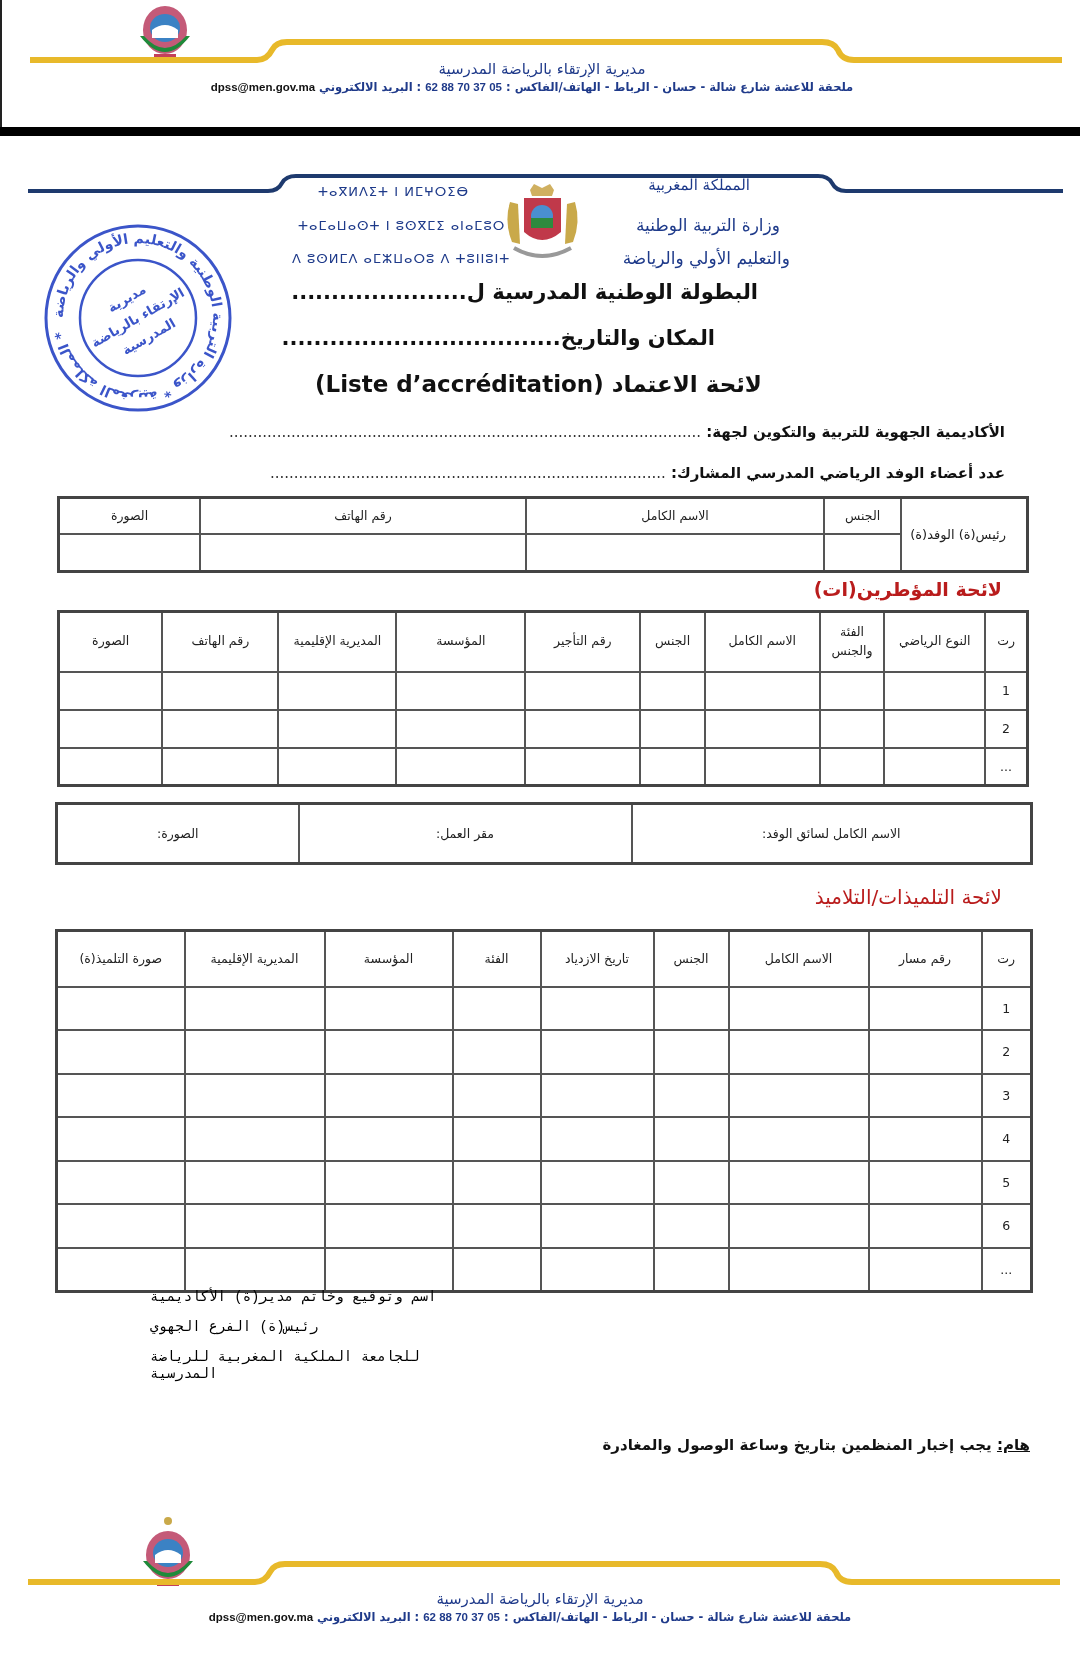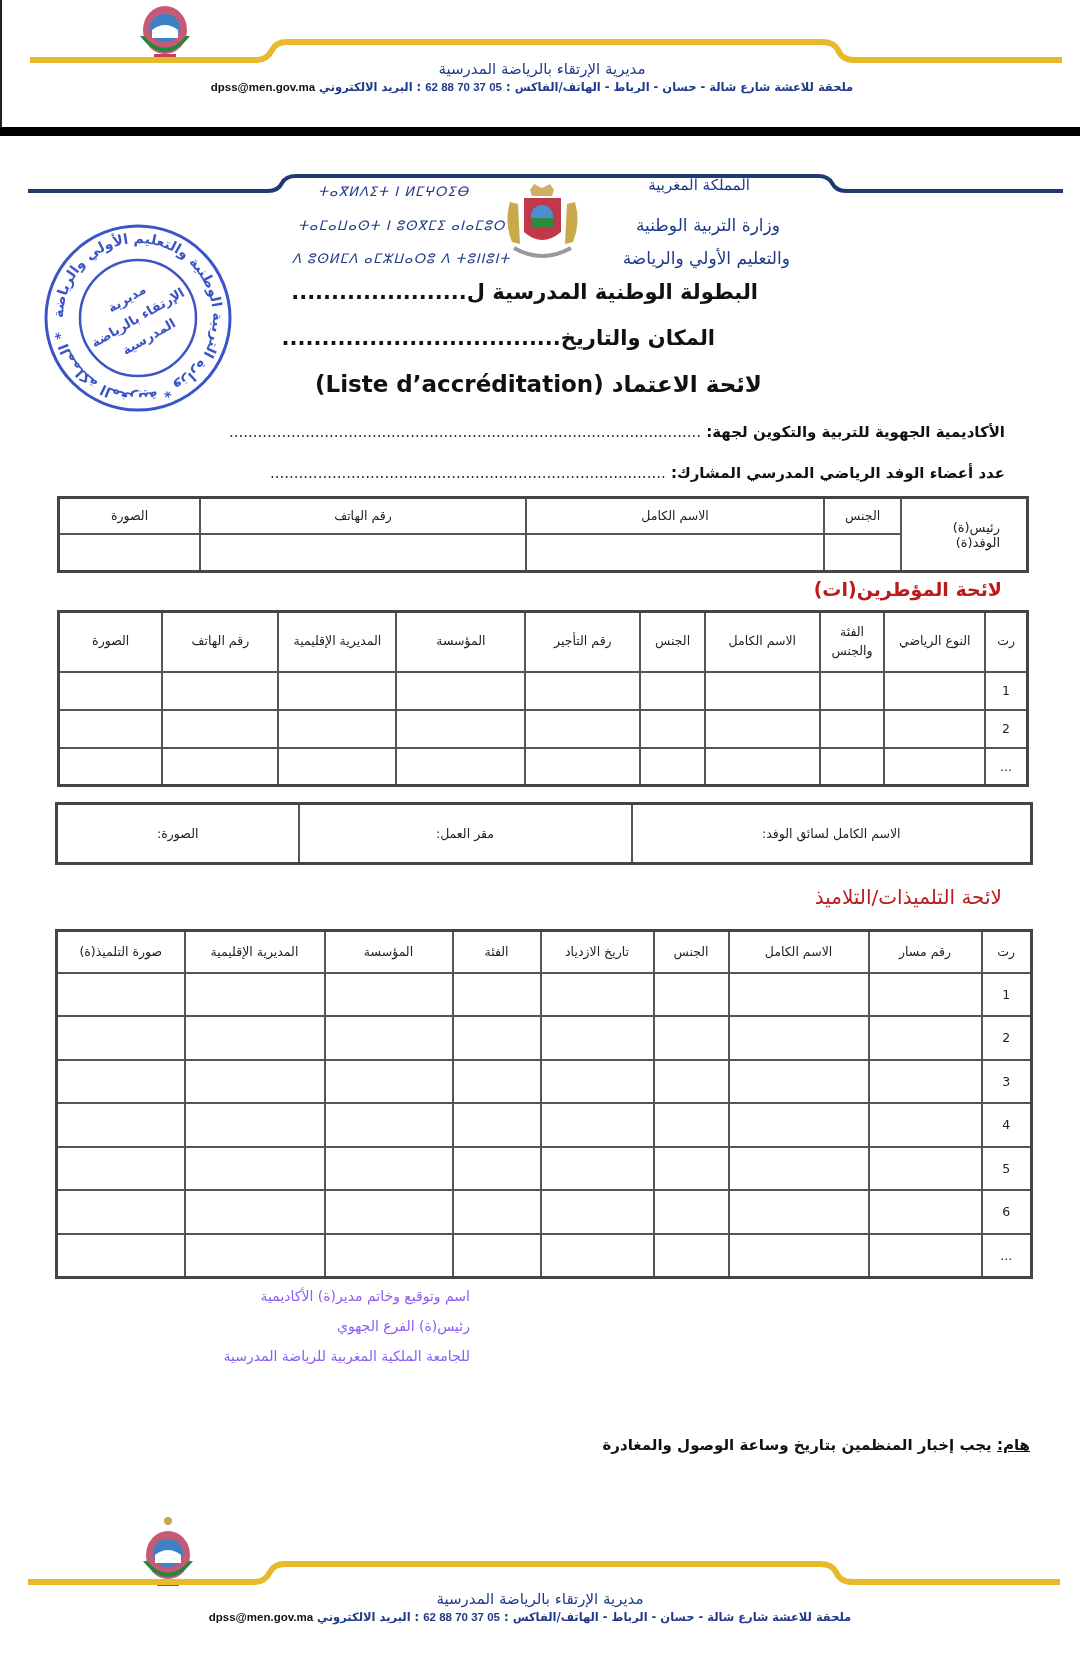--- a/index.html
+++ b/index.html
@@ -19,21 +19,21 @@
   .lh-line2 .email { color: #111; font-family: "Liberation Sans", sans-serif; font-weight: bold; }
   .lh-line2 .phone { font-family: "Liberation Sans", sans-serif; }
 
   
   .min-band { position: absolute; left: 28px; top: 173px; width: 1035px; height: 22px; }
   .min-band svg { width: 100%; height: 100%; display: block; }
   .min-ar { position: absolute; right: 300px; width: 230px; text-align: right; direction: rtl; color: #1e3a8a; font-family: "DejaVu Serif", serif; }
   .min-ar.l1 { top: 176px; font-size: 15px; right: 330px; }
   .min-ar.l2 { top: 215px; font-size: 17px; right: 300px; }
   .min-ar.l3 { top: 248px; font-size: 17px; right: 290px; }
-  .min-tf { position: absolute; color: #1e3a8a; font-family: "DejaVu Sans", sans-serif; font-size: 13px; letter-spacing: 1px; text-align: right; font-style: italic; }
+  .min-tf { position: absolute; color: #1e3a8a; font-family: "DejaVu Sans", sans-serif; font-size: 13px; letter-spacing: 1px; text-align: right; }
   .min-tf.l1 { top: 184px; left: 318px; }
   .min-tf.l2 { top: 218px; left: 298px; }
   .min-tf.l3 { top: 251px; left: 292px; }
   .emblem { position: absolute; left: 500px; top: 182px; width: 85px; height: 85px; }
 
   .stamp { position: absolute; left: 38px; top: 218px; width: 200px; height: 200px; }
 
   
   .title { position: absolute; direction: rtl; font-family: "DejaVu Sans", sans-serif; font-weight: bold; color: #111; }
   .t-champ { right: 322px; top: 280px; font-size: 21px; }
@@ -45,41 +45,41 @@
   .f-acad { right: 75px; top: 423px; }
   .f-count { right: 75px; top: 464px; }
 
   
   table.grid { position: absolute; border-collapse: collapse; direction: rtl; table-layout: fixed; }
   table.grid td, table.grid th { border: 2px solid #555; text-align: center; font-weight: normal; font-size: 12.5px; color: #222; padding: 0 4px; vertical-align: middle; }
   table.grid { border: 3px solid #444; }
   .head-row th { height: 36px; }
 
   .t-head { left: 57px; top: 496px; width: 972px; }
-  .t-head td.lbl { width: 125px; text-align: right; padding-right: 26px; font-size: 13px; }
+  .t-head td.lbl { width: 125px; text-align: right; padding-right: 20px; font-size: 13px; }
   .t-head th { height: 36px; }
   .t-head td.blank { height: 38px; }
 
   .sec-title { position: absolute; direction: rtl; font-size: 19px; font-weight: bold; color: #b91c1c; }
   .sec-coaches { right: 78px; top: 578px; }
   .sec-students { right: 78px; top: 885px; font-weight: normal; font-size: 20px; margin-left: 12px; }
 
   .t-coach { left: 57px; top: 610px; width: 972px; }
   .t-coach th { height: 60px; font-size: 12px; line-height: 1.5; }
   .t-coach td { height: 38px; }
 
   .t-driver { left: 55px; top: 802px; width: 975px; }
   .t-driver td { height: 60px; text-align: right; vertical-align: top; padding: 10px 10px 0 0; font-size: 13.5px; border-width: 1px; }
 
   .t-stud { left: 55px; top: 929px; width: 975px; }
-  .t-stud th { height: 42px; font-size: 11.5px; font-weight: bold; }
+  .t-stud th { height: 56px; font-size: 11.5px; font-weight: bold; }
   .t-stud td { height: 43.5px; }
   .num { font-family: "DejaVu Sans", sans-serif; font-size: 13px; color: #333; }
 
-  .sign { position: absolute; left: 150px; width: 320px; text-align: right; direction: rtl; font-size: 14px; color: #8b5cf6; }
+  .sign { position: absolute; left: 150px; width: 320px; text-align: left; direction: rtl; font-size: 14px; color: #000000; font-family: Liberation Mono, monospace; }
   .sign.s1 { top: 1288px; }
   .sign.s2 { top: 1318px; }
   .sign.s3 { top: 1348px; }
 
   .note { position: absolute; right: 50px; top: 1436px; direction: rtl; font-size: 15px; font-weight: bold; color: #111; }
   .note .imp { text-decoration: underline; }
 </style>
 </head>
 <body>
 

